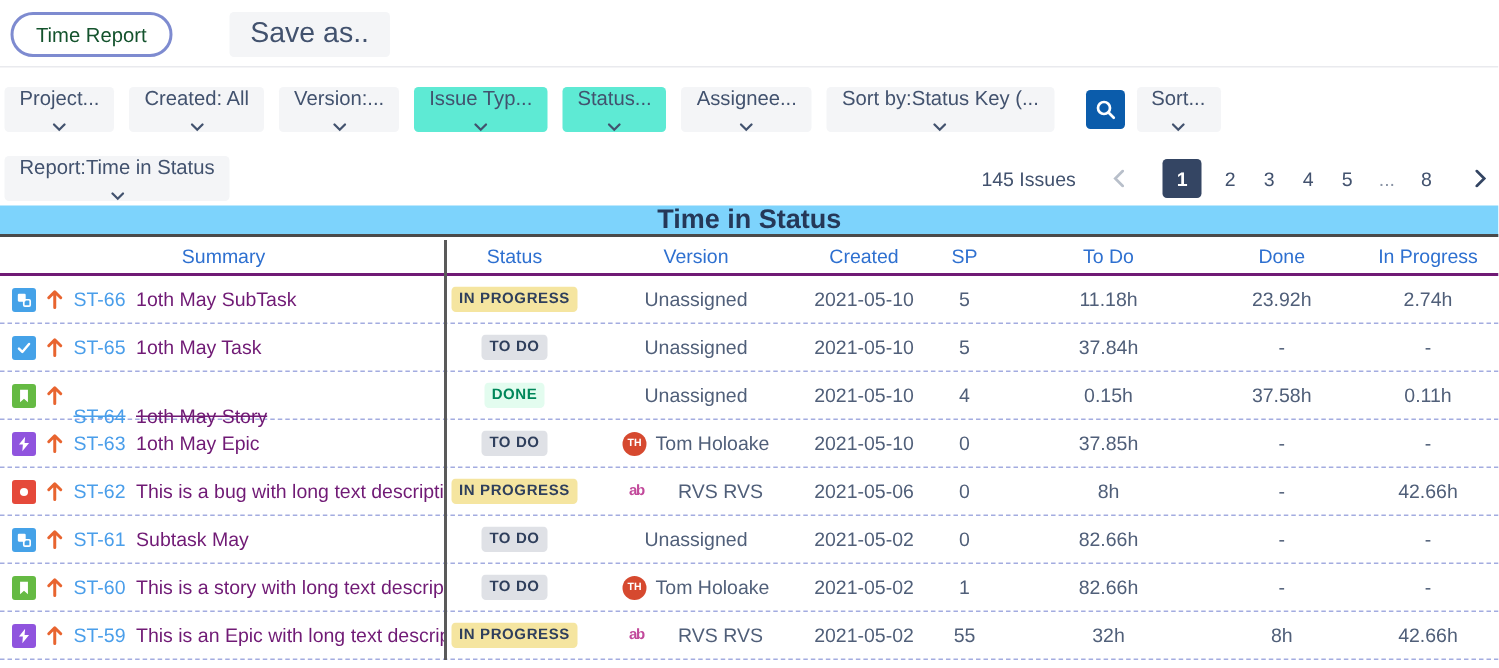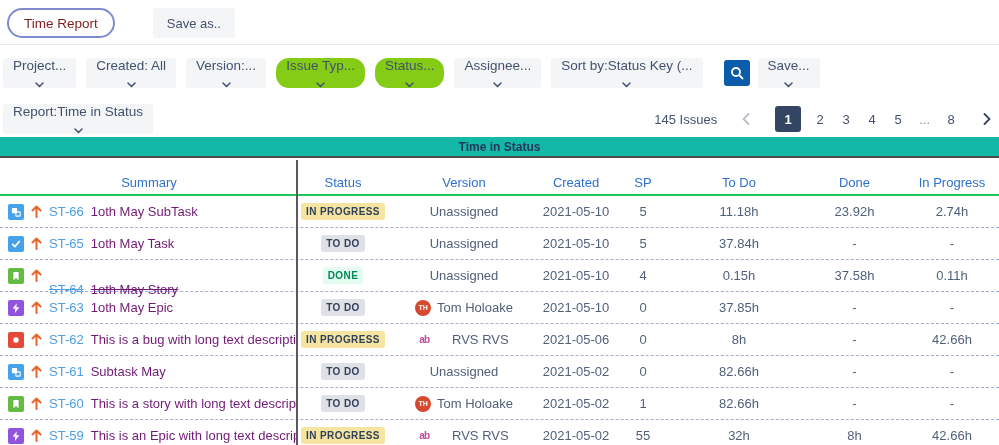--- a/index.html
+++ b/index.html
@@ -3,41 +3,41 @@
 <meta charset="utf-8">
 <style>
   * { box-sizing: border-box; }
   body {
     margin: 0; width: 999px; height: 445px; overflow: hidden;
     background: #fff; color: #42526E;
     font-family: "Liberation Sans", sans-serif;
   }
   
   .topbar { display: flex; align-items: flex-start; height: 45px; padding: 8px 0 0 7px; border-bottom: 1px solid #E9EAEE; }
-  .pill-btn { height: 30px; padding: 0 15px; border-radius: 16px; border: 2px solid #7E8BD0; background: #fff; color: #7f1d1d; font-size: 13.5px; font-weight: 500; font-family: inherit; cursor: pointer; }
-  .gray-btn { height: 30px; padding: 0 14px; margin-left: 38px; border: none; border-radius: 3px; background: #F4F5F7; color: #42526E; font-size: 13px; font-family: inherit; cursor: pointer; }
+  .pill-btn { height: 30px; padding: 0 15px; border-radius: 16px; border: 2px solid #7E8BD0; background: #fff; color: #14532d; font-size: 13.5px; font-weight: 500; font-family: inherit; cursor: pointer; }
+  .gray-btn { height: 30px; padding: 0 14px; margin-left: 38px; border: none; border-radius: 3px; background: #F4F5F7; color: #42526E; font-size: 19px; font-family: inherit; cursor: pointer; }
   
   .filterbar { display: flex; align-items: center; margin-top: 13px; padding-left: 3px; }
   .chip { display: inline-flex; align-items: center; gap: 9px; height: 30px; padding: 0 10px; margin-right: 10px; border: none; border-radius: 3px; background: #F4F5F7; color: #42526E; font-size: 13.5px; font-family: inherit; cursor: pointer; white-space: nowrap; flex-direction: column; }
-  .chip-dark { background: #84cc16; border-radius: 13px; }
+  .chip-dark { background: #5eead4; }
   .search-btn { width: 26px; height: 26px; margin: 0 8px 0 11px; flex: none; border: none; border-radius: 3px; background: #0B5CAB; display: inline-flex; align-items: center; justify-content: center; cursor: pointer; }
   .chip-group { display: inline-flex; }
   
   .reportbar { display: flex; align-items: center; justify-content: space-between; margin-top: 16px; padding: 0 8px 0 3px; }
   .pagination { display: flex; align-items: center; gap: 25px; font-size: 13px; color: #42526E; }
   .pg-arrow { background: none; border: none; padding: 0; display: inline-flex; align-items: center; cursor: pointer; }
   .page { min-width: 14px; height: 26px; padding: 0 2px; background: none; border: none; display: inline-flex; align-items: center; justify-content: center; font-family: inherit; font-size: 13px; color: #42526E; cursor: pointer; }
   .page.current { min-width: 26px; background: #344563; color: #fff; border-radius: 3px; font-weight: 700; }
   .page.ellipsis { color: #8993A4; cursor: default; }
   #pages { display: inline-flex; gap: 12px; }
   
   .table-wrap { position: relative; margin-top: 3px; }
-  .band { height: 21px; background: #14b8a6; border-bottom: 2px solid #4A4A4A; display: flex; align-items: center; justify-content: center; font-size: 12px; font-weight: 700; color: #253858; }
+  .band { height: 21px; background: #7dd3fc; border-bottom: 2px solid #4A4A4A; display: flex; align-items: center; justify-content: center; font-size: 18px; font-weight: 700; color: #253858; }
   .grid { display: grid; grid-template-columns: 298px 90px 152px 72px 62px 130px 101px 94px; align-items: center; }
-  .thead { height: 26px; border-bottom: 2px solid #22c55e; margin-top: 12px; }
+  .thead { height: 26px; border-bottom: 2px solid #701a75; }
   .th { display: flex; align-items: center; justify-content: center; font-size: 13px; color: #2E70D0; cursor: pointer; }
   .row { height: 32px; border-bottom: 1px dashed #A3ACE0; cursor: pointer; }
   .cell { display: flex; align-items: center; justify-content: center; font-size: 13px; color: #505F79; overflow: hidden; }
   .c-summary { justify-content: flex-start; padding-left: 8px; gap: 7px; }
   .ikey { color: #4A9EEA; text-decoration: none; white-space: nowrap; cursor: pointer; }
   .isummary { color: #701a75; white-space: nowrap; }
   .struck { text-decoration: line-through; margin-top: 28px; }
   .ticon { width: 16px; height: 16px; border-radius: 2px; display: inline-flex; align-items: center; justify-content: center; flex: none; }
   .ticon svg { display: block; }
   .ticon-subtask, .ticon-task { background: #45A2E8; }
@@ -109,21 +109,21 @@
   </button>
       </div>
     <button class="search-btn">
       <svg width="14" height="14" viewBox="0 0 14 14">
           <circle cx="6" cy="6" r="4" stroke="#fff" stroke-width="1.8" fill="none"></circle>
           <path d="M9 9 L12.5 12.5" stroke="#fff" stroke-width="1.8" stroke-linecap="round"></path>
         </svg>
     </button>
     <div class="chip-group" id="chips-after">
         <button class="chip">
-    <span>Save...</span>
+    <span>Sort...</span>
     <svg width="9" height="6" viewBox="0 0 9 6">
             <path d="M1 1 L4.5 4.5 L8 1" stroke="#42526E" stroke-width="1.5" fill="none" stroke-linecap="round"></path>
           </svg>
   </button>
       </div>
 
   </div>
 
   <div class="reportbar">
     <button class="chip">

